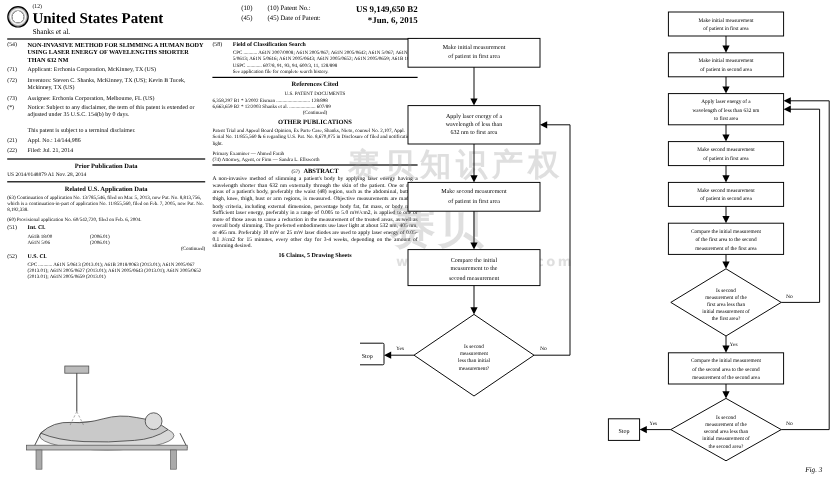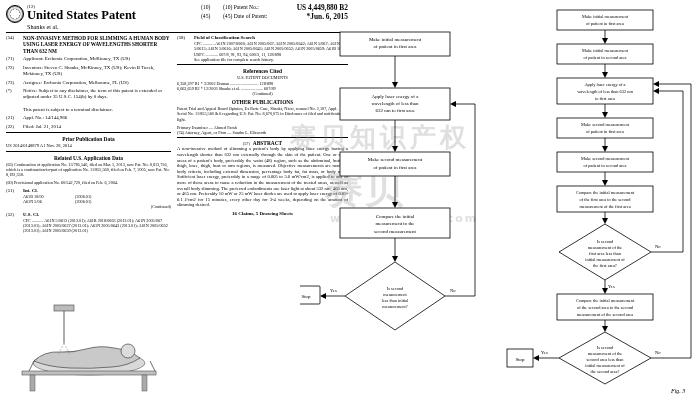--- a/index.html
+++ b/index.html
@@ -70,21 +70,21 @@
       <div class="seal"></div>
       <div class="l">
         <div style="font-size:4.8px">(12)</div>
         <div class="t1">United States Patent</div>
         <div class="t2">Shanks et al.</div>
       </div>
       <div class="r">
         <div class="row">
             <div class="n">(10)</div>
             <div class="lab">(10) Patent No.:</div>
-            <div class="big">US 4,449,880 B2</div>
+            <div class="big">US 9,149,650 B2</div>
           </div>
         <div class="row" style="margin-top:2px">
             <div class="n">(45)</div>
             <div class="lab">(45) Date of Patent:</div>
             <div class="big">*Jun. 6, 2015</div>
           </div>
       </div>
     </div>
 
     <div class="cols">

